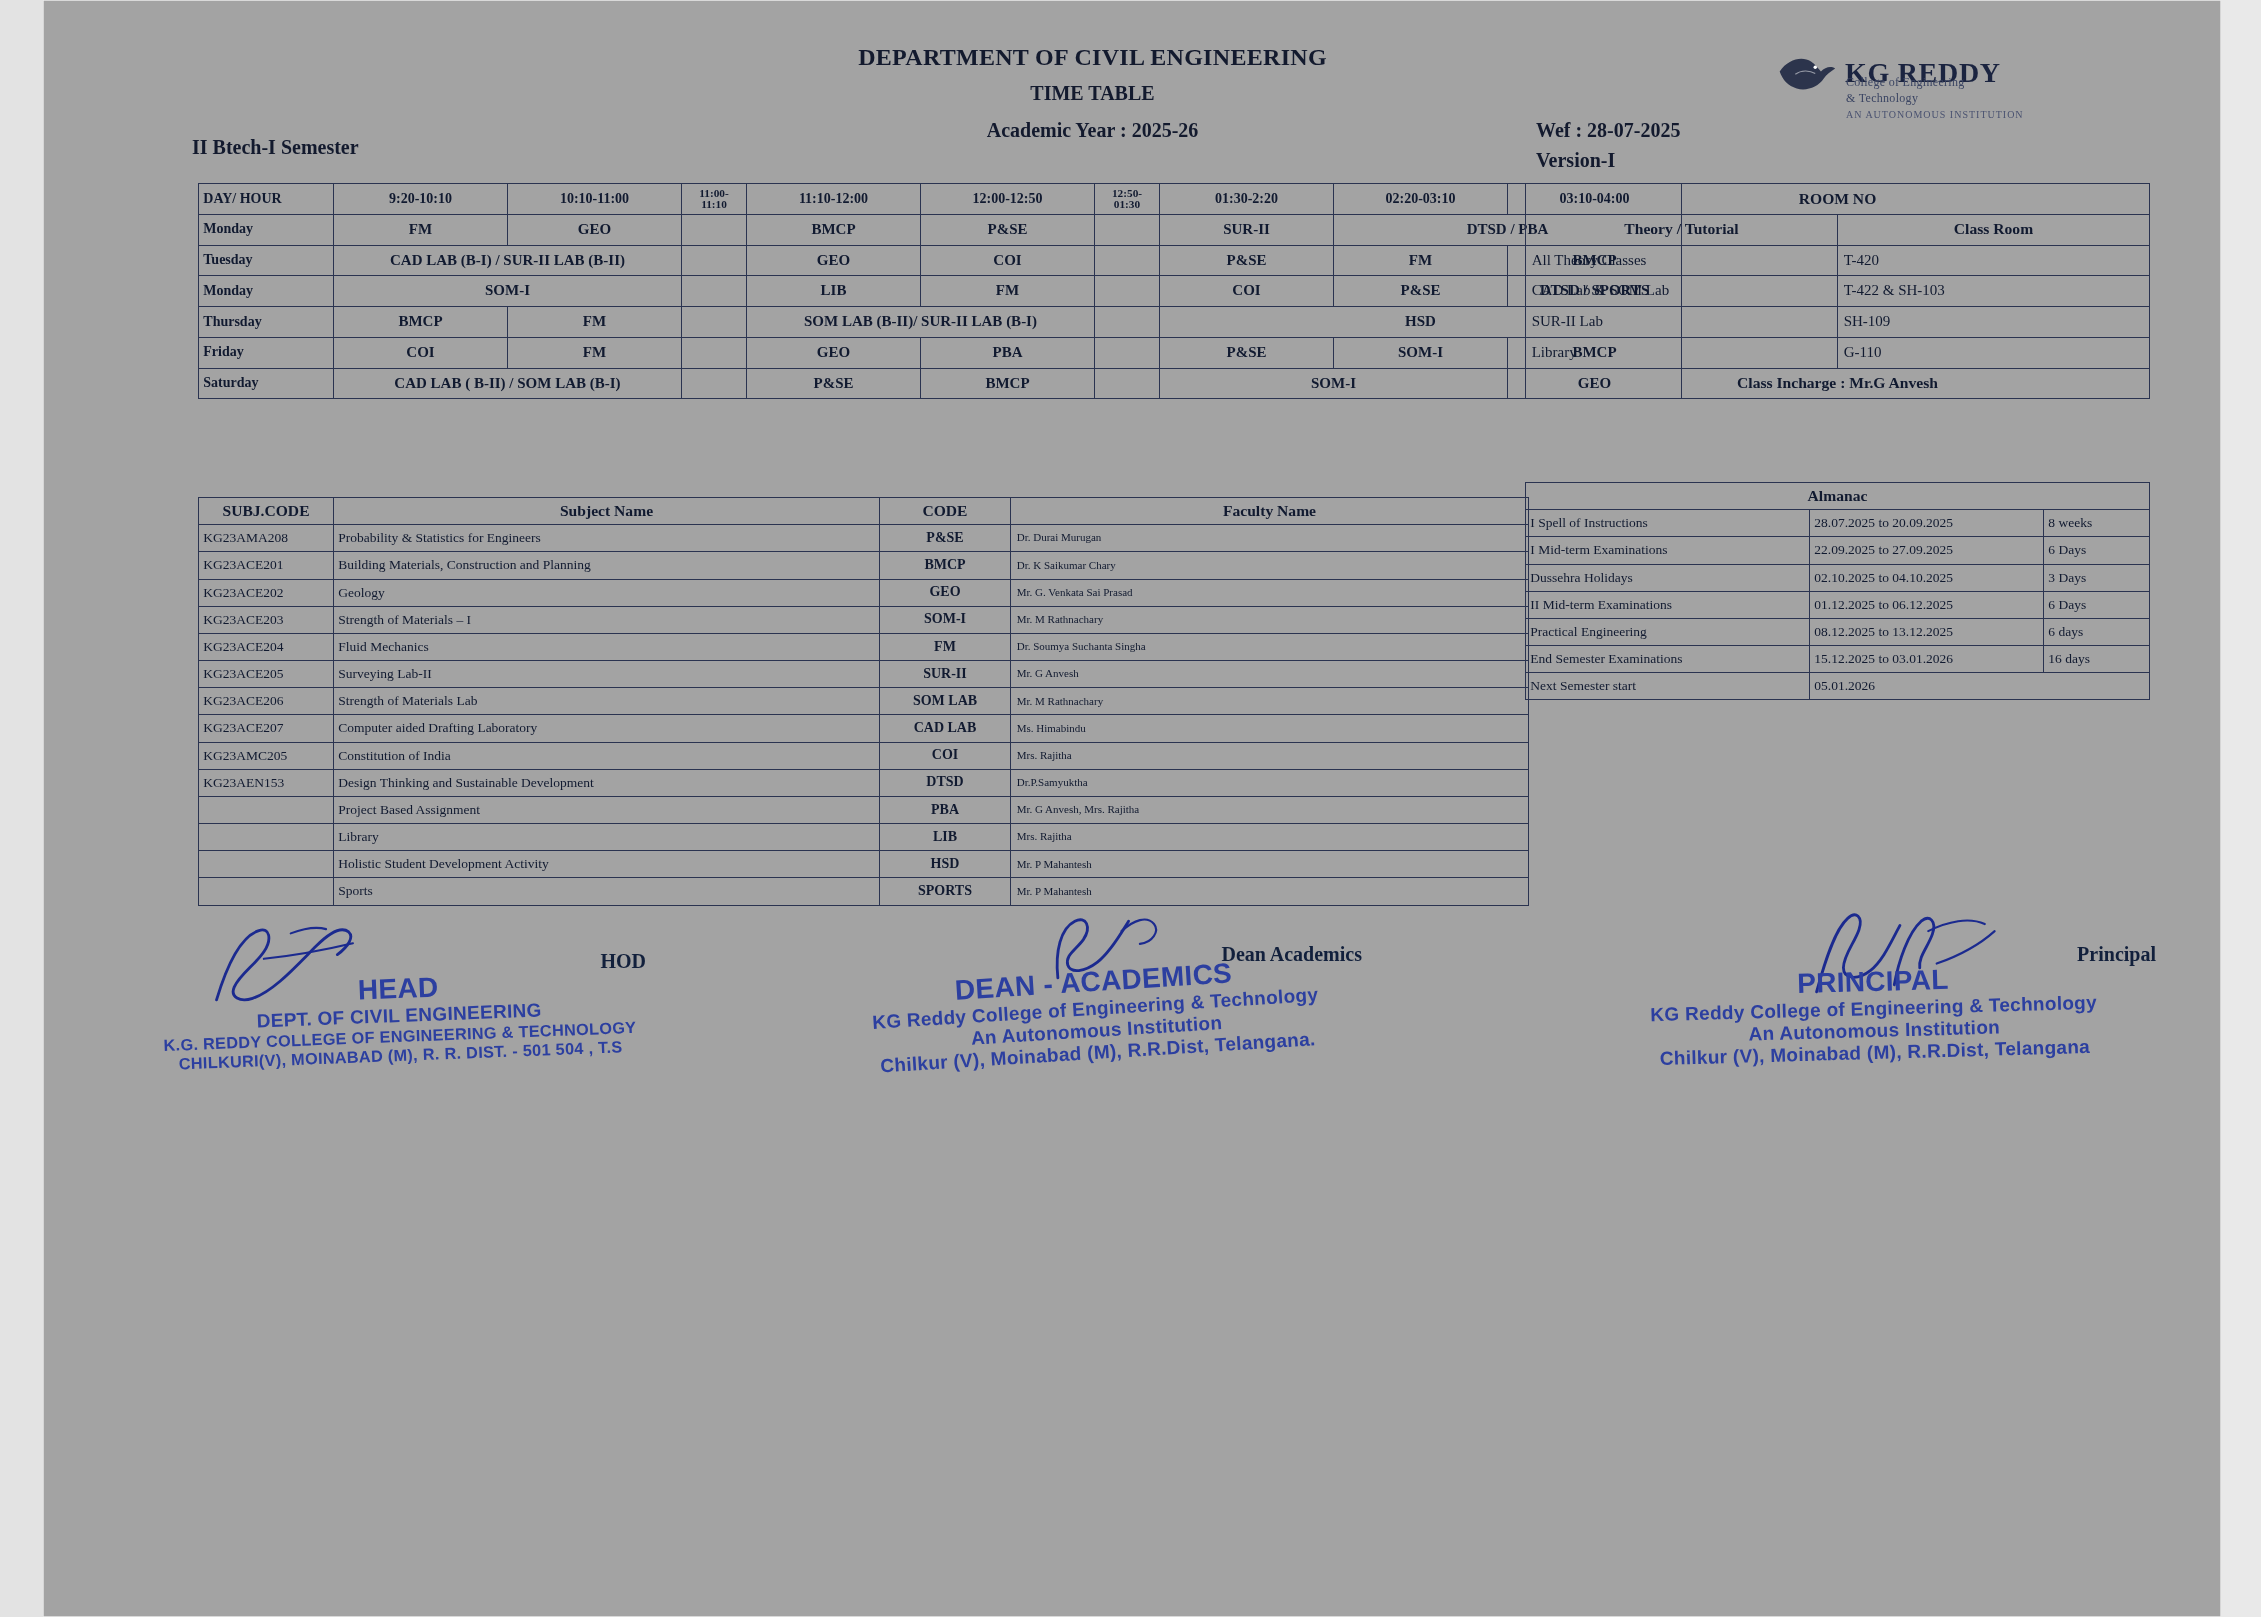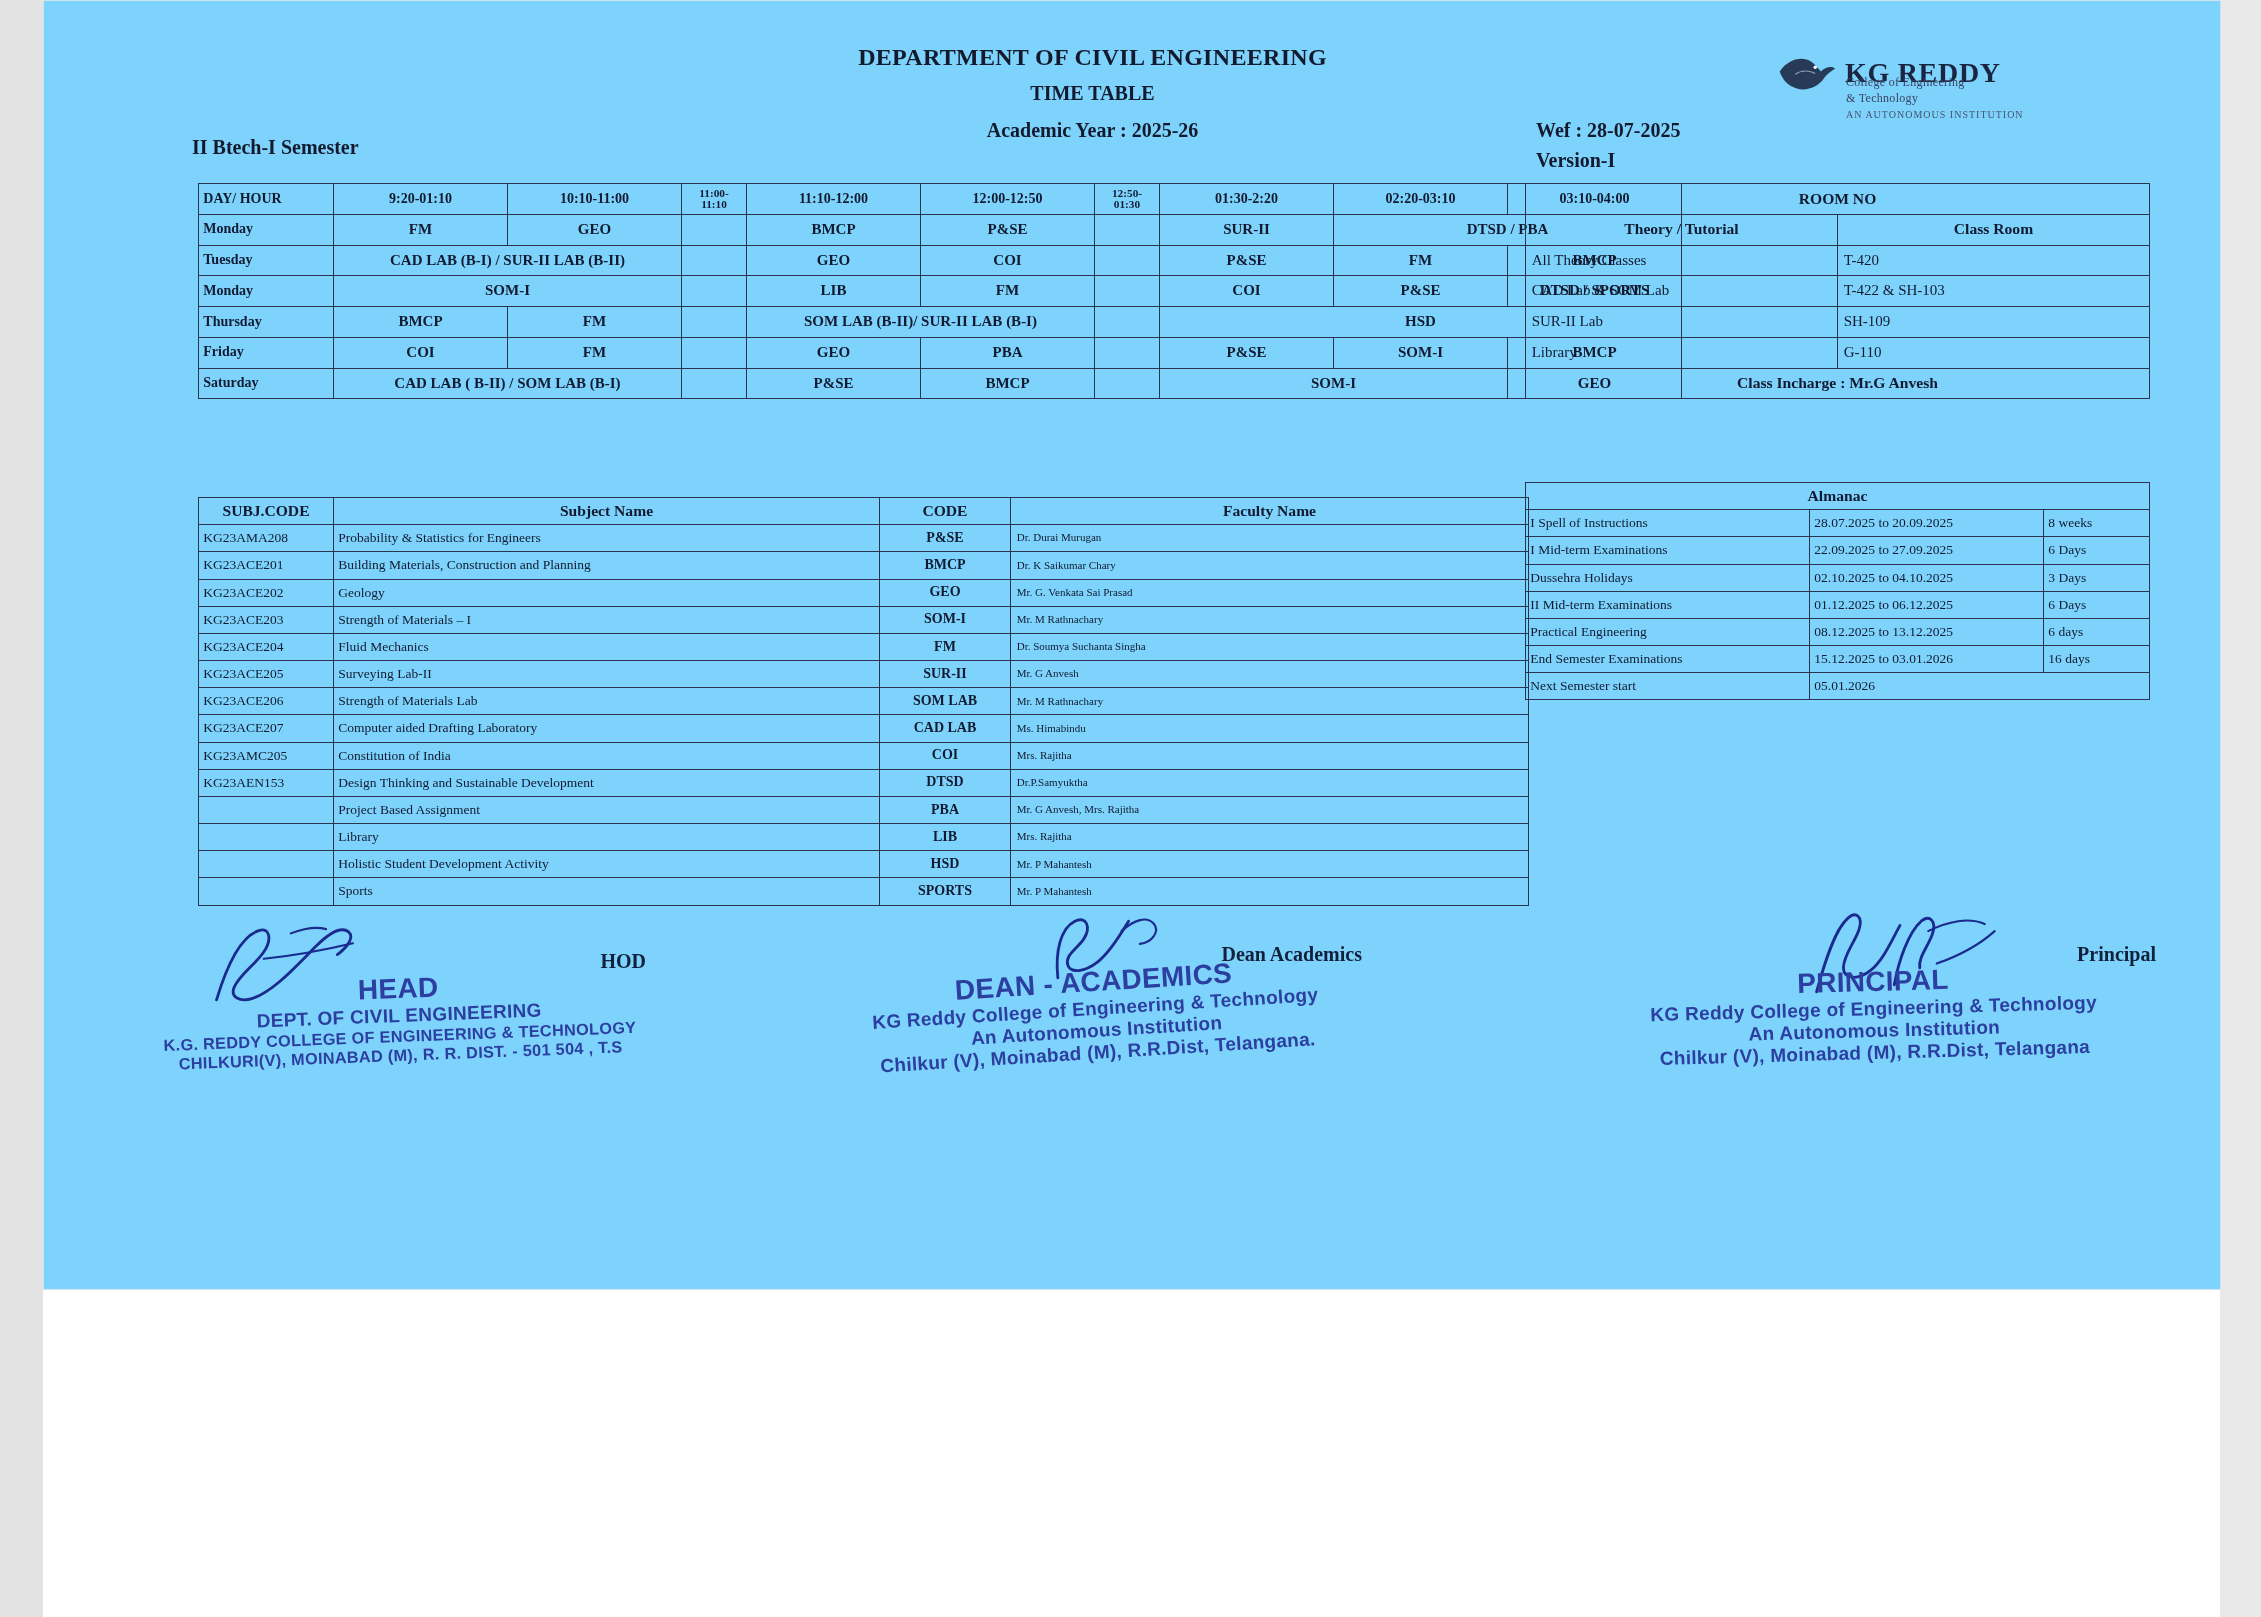--- a/index.html
+++ b/index.html
@@ -15,22 +15,22 @@
     width: 2261px;
     height: 1617px;
     background: #ffffff;
     overflow: hidden;
   }
   .sheet {
     position: absolute;
     left: 43px;
     top: 0px;
     width: 2178px;
-    height: 1290px;
-    background: #7dd3fc;
+    height: 1617px;
+    background: #a3a3a3;
     box-shadow: 0 0 0 0.7px #ececec inset;
   }
   .edge-left {
     position: absolute;
     left: 0; top: 0; width: 43px; height: 1617px;
     background: #e3e3e3;
   }
   .edge-right {
     position: absolute;
     left: 2220px; top: 0; width: 41px; height: 1617px;
@@ -302,21 +302,21 @@
           <col style="width:174px">
           <col style="width:174px">
           <col style="width:65px">
           <col style="width:174px">
           <col style="width:174px">
           <col style="width:174px">
         </colgroup>
         <tbody id="tt-body">
             <tr>
               <td class="dayhdr">DAY/ HOUR</td>
-              <td class="hourhdr">9:20-01:10</td>
+              <td class="hourhdr">9:20-10:10</td>
               <td class="hourhdr">10:10-11:00</td>
               <td class="hourhdr tiny">11:00-<br>11:10</td>
               <td class="hourhdr">11:10-12:00</td>
               <td class="hourhdr">12:00-12:50</td>
               <td class="hourhdr tiny">12:50-<br>01:30</td>
               <td class="hourhdr">01:30-2:20</td>
               <td class="hourhdr">02:20-03:10</td>
               <td class="hourhdr">03:10-04:00</td>
             </tr>
             <tr>

